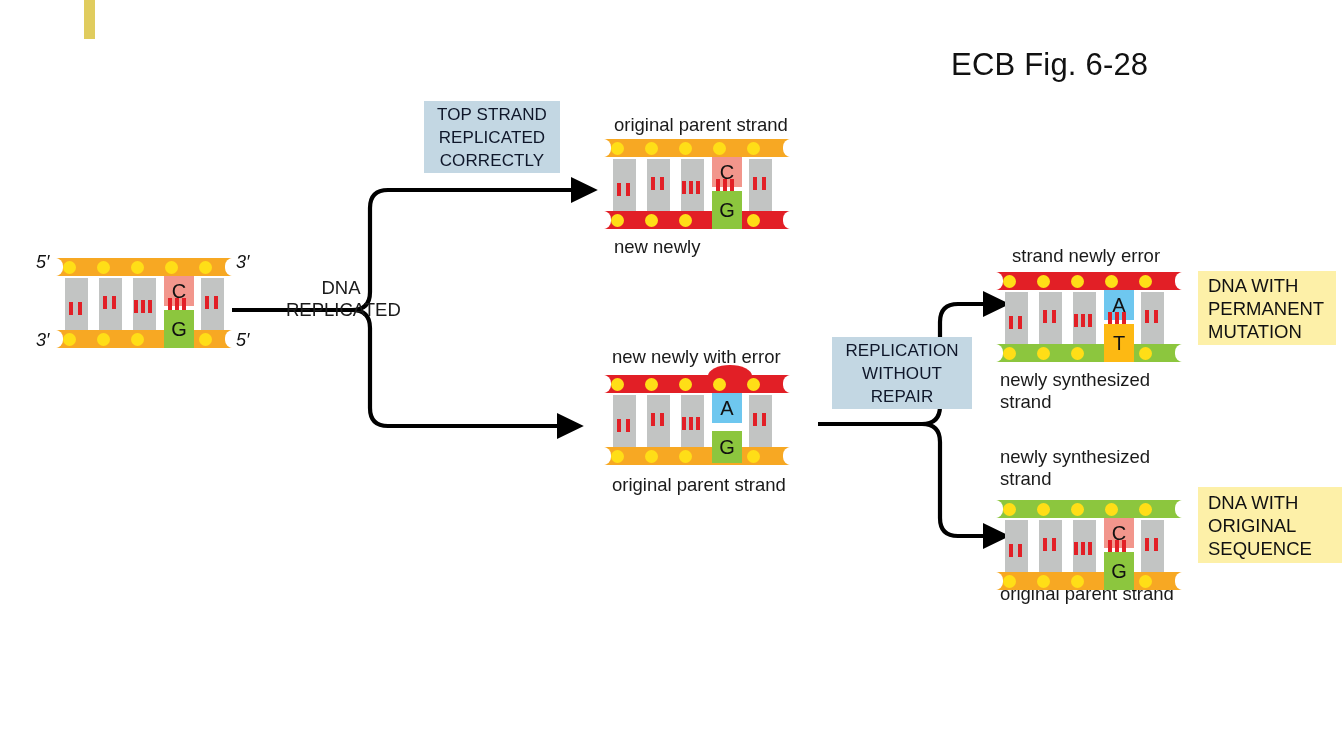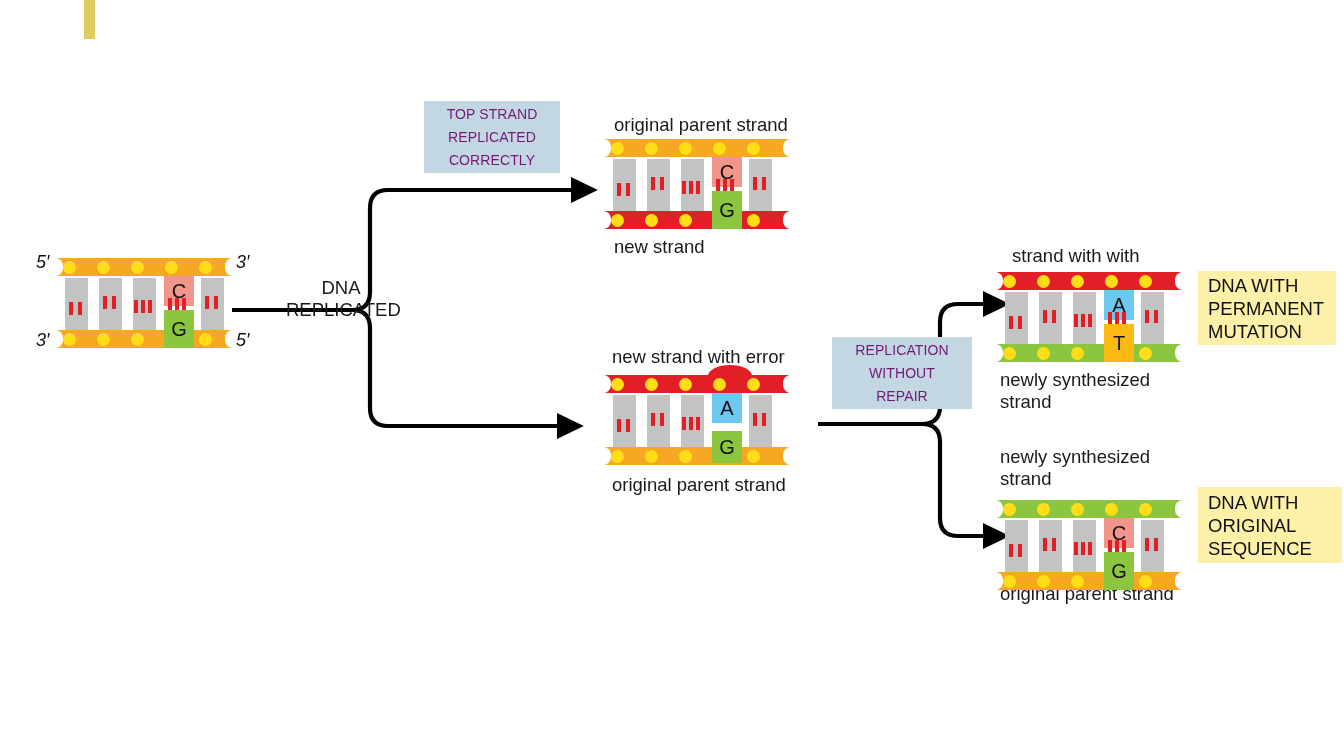--- a/index.html
+++ b/index.html
@@ -49,22 +49,22 @@
     position: absolute;
     font-size: 18px;
     color: #111;
     font-style: italic;
   }
 
   
   .proc-box {
     position: absolute;
     background: #c3d7e3;
-    color: #701a75;
-    font-size: 14px;
+    color: #0f172a;
+    font-size: 17px;
     line-height: 23px;
     text-align: center;
     display: flex;
     align-items: center;
     justify-content: center;
     white-space: pre;
     letter-spacing: 0.1px;
   }
   .result-box {
     position: absolute;
@@ -132,20 +132,21 @@
   
   .arrowsvg { position: absolute; left: 0; top: 0; overflow: visible; }
 </style>
 </head>
 <body>
 
 <div id="stage">
 
   <div class="yellow-tick"></div>
 
+  <div class="fig-title">ECB Fig. 6-28</div>
 
   <svg class="arrowsvg" width="1344" height="748">
     <defs>
       <marker id="ah" markerWidth="7" markerHeight="7" refX="1.2" refY="3.1" orient="auto">
         <path d="M0,0 L6.4,3.1 L0,6.2 z" fill="#000"></path>
       </marker>
     </defs>
 
     <g>
       <path d="M232,310 L352,310 Q370,310 370,292 L370,208 Q370,190 388,190 L576,190" fill="none" stroke="#000" stroke-width="4.2" marker-end="url(#ah)"></path>
@@ -231,21 +232,21 @@
       </div>
       <div class="base-col" style="left: 142px; top: 0px; width: 30px; height: 90px;">
         <div class="base-rect" style="left: 3px; top: 20px; height: 24px;"></div>
         <div class="base-rect" style="left: 3px; top: 44px; height: 28px;"></div>
         <div class="hbond" style="left: 7px; top: 38px; height: 13px;"></div>
         <div class="hbond" style="left: 16px; top: 38px; height: 13px;"></div>
       </div>
     </div>
 
   <div class="caption" style="left:614px; top:114px;">original parent strand</div>
-  <div class="caption" style="left:614px; top:236px;">new strand</div>
+  <div class="caption" style="left:614px; top:236px;">new newly</div>
 
   <div class="duplex" id="dup-correct" style="left:604px; top:139px; width:186px; height:90px;">
       <div class="strand" style="top: 0px; width: 186px; background: rgb(247, 168, 35);">
         <div class="phos" style="left: 7px;"></div>
         <div class="phos" style="left: 41px;"></div>
         <div class="phos" style="left: 75px;"></div>
         <div class="phos" style="left: 109px;"></div>
         <div class="phos" style="left: 143px;"></div>
         <div class="notch-l"></div>
         <div class="notch-r"></div>
@@ -286,21 +287,21 @@
         <div class="hbond" style="left: 18px; top: 40px; height: 12px;"></div>
       </div>
       <div class="base-col" style="left: 142px; top: 0px; width: 30px; height: 90px;">
         <div class="base-rect" style="left: 3px; top: 20px; height: 24px;"></div>
         <div class="base-rect" style="left: 3px; top: 44px; height: 28px;"></div>
         <div class="hbond" style="left: 7px; top: 38px; height: 13px;"></div>
         <div class="hbond" style="left: 16px; top: 38px; height: 13px;"></div>
       </div>
     </div>
 
-  <div class="caption" style="left:612px; top:346px;">new strand with error</div>
+  <div class="caption" style="left:612px; top:346px;">new newly with error</div>
   <div class="caption" style="left:612px; top:474px;">original parent strand</div>
 
   <div class="duplex" id="dup-error" style="left:604px; top:375px; width:186px; height:90px;">
       <div class="bulge" style="left: 104px; top: -10px; width: 44px; height: 22px; background: rgb(226, 31, 38);"></div>
       <div class="strand" style="top: 0px; width: 186px; background: rgb(226, 31, 38);">
         <div class="phos" style="left: 7px;"></div>
         <div class="phos" style="left: 41px;"></div>
         <div class="phos" style="left: 75px;"></div>
         <div class="phos" style="left: 109px;"></div>
         <div class="phos" style="left: 143px;"></div>
@@ -340,21 +341,21 @@
         <div class="lettered" style="left: 0px; top: 56px; height: 32px; background: rgb(140, 198, 62);">G</div>
       </div>
       <div class="base-col" style="left: 142px; top: 0px; width: 30px; height: 90px;">
         <div class="base-rect" style="left: 3px; top: 20px; height: 24px;"></div>
         <div class="base-rect" style="left: 3px; top: 44px; height: 28px;"></div>
         <div class="hbond" style="left: 7px; top: 38px; height: 13px;"></div>
         <div class="hbond" style="left: 16px; top: 38px; height: 13px;"></div>
       </div>
     </div>
 
-  <div class="caption" style="left:1012px; top:245px;">strand with with</div>
+  <div class="caption" style="left:1012px; top:245px;">strand newly error</div>
   <div class="caption" style="left:1000px; top:369px;">newly synthesized
 strand</div>
 
   <div class="duplex" id="dup-mutated" style="left:996px; top:272px; width:186px; height:90px;">
       <div class="strand" style="top: 0px; width: 186px; background: rgb(226, 31, 38);">
         <div class="phos" style="left: 7px;"></div>
         <div class="phos" style="left: 41px;"></div>
         <div class="phos" style="left: 75px;"></div>
         <div class="phos" style="left: 109px;"></div>
         <div class="phos" style="left: 143px;"></div>

